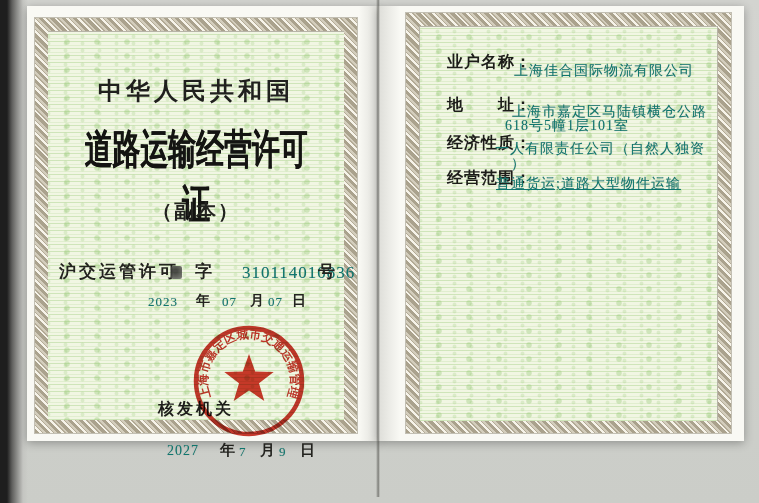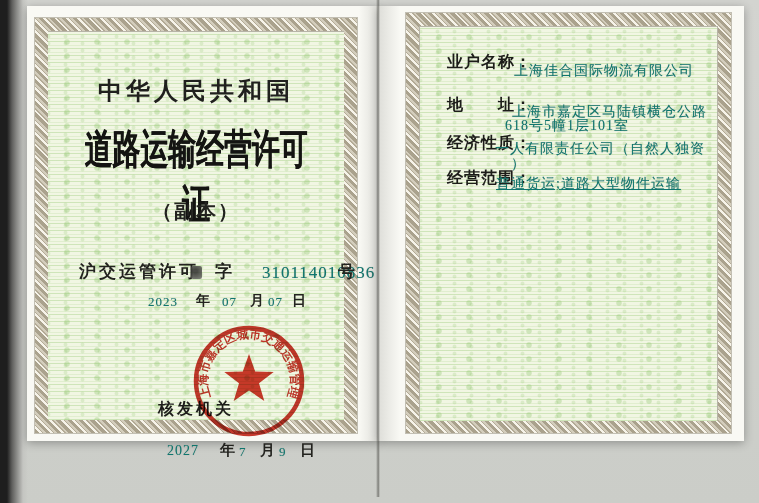--- a/index.html
+++ b/index.html
@@ -63,21 +63,21 @@
     position:absolute; left:0; right:14px; top:116px; text-align:center;
     font-family:"Liberation Sans", sans-serif; font-weight:900;
     font-size:41px; color:#141412; transform:scaleX(.68);
     text-shadow:.6px 0 0 #141412;
   }
   .subtitle {
     position:absolute; left:0; right:14px; top:192px; text-align:center;
     font-size:20px; letter-spacing:2px; font-weight:600; color:#22221f;
   }
   .license-row, .validity-row, .date-row { position:absolute; color:#23231f; }
-  .license-row { left:32px; top:254px; width:300px; height:22px; font-size:17px; font-weight:700;margin-left:20px; }
+  .license-row { left:32px; top:254px; width:300px; height:22px; font-size:17px; font-weight:700; }
   .license-row .lp-prefix { position:absolute; left:0;   top:0; letter-spacing:3px; }
   .license-row .lp-zi     { position:absolute; left:136px; top:0; }
   .license-row .lp-num    { position:absolute; left:183px; top:3px; }
   .license-row .lp-hao    { position:absolute; left:259px; top:0; }
   .smudge {
     position:absolute; left:112px; top:6px; width:11px; height:13px;
     background:radial-gradient(circle at 40% 40%, #2d2d2b 20%, #6b6b66 90%);
     border-radius:2px; filter:blur(.6px); opacity:.85;
   }
   .validity-row { left:33px; top:286px; width:300px; height:18px; font-size:14px; font-weight:700; }

